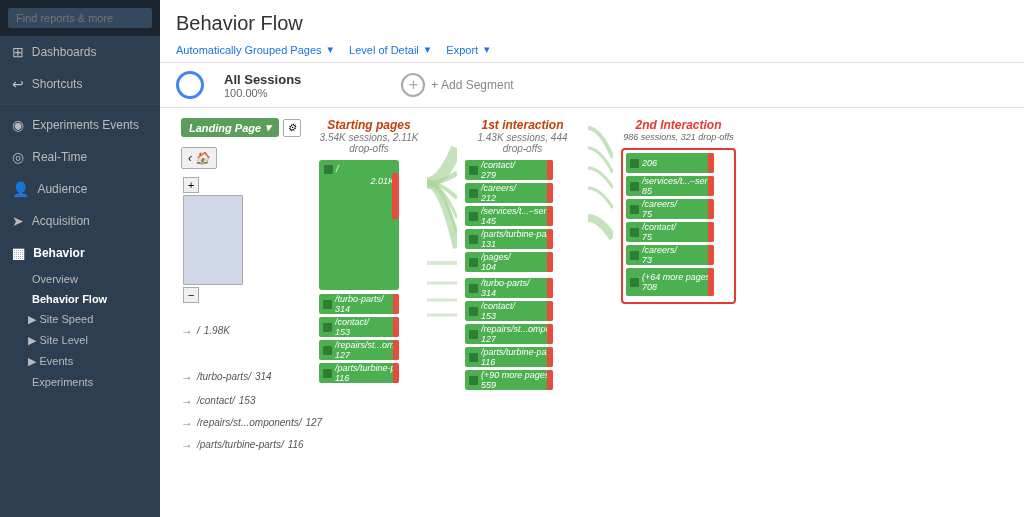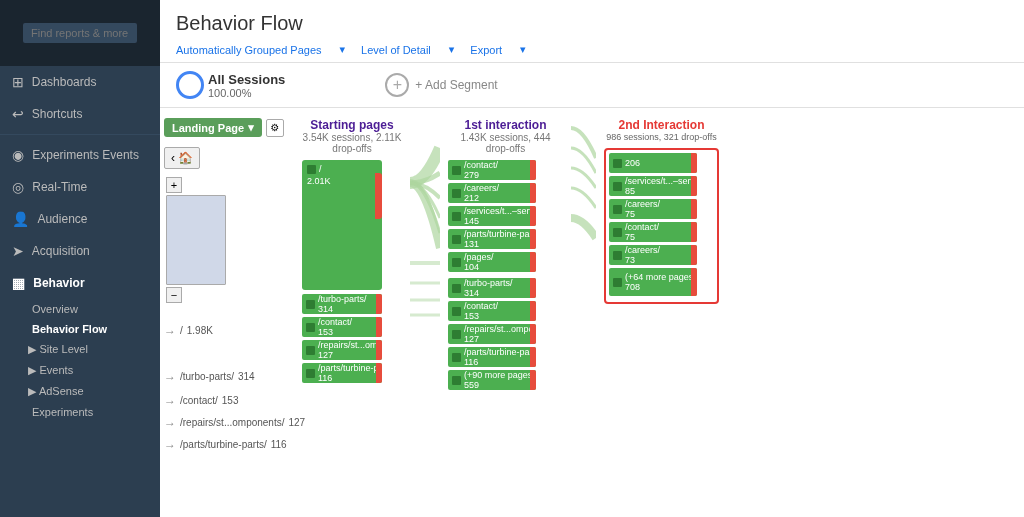--- a/index.html
+++ b/index.html
@@ -9,21 +9,21 @@
     .sidebar {
       width: 160px;
       background: #2c3e50;
       color: #ccc;
       flex-shrink: 0;
       display: flex;
       flex-direction: column;
       height: 100%;
     }
     .sidebar-search {
-      padding: 23px;
+      padding: 8px;
       background: #1a252f;
     }
     .sidebar-search input {
       width: 100%;
       background: #34495e;
       border: none;
       color: #aaa;
       padding: 4px 8px;
       font-size: 11px;
       border-radius: 2px;
@@ -66,37 +66,37 @@
       display: flex;
       gap: 16px;
       align-items: center;
     }
     .control-btn {
       font-size: 11px;
       color: #1a73e8;
       cursor: pointer;
       display: flex;
       align-items: center;
-      gap: 18px;
+      gap: 6px;
       background: none;
       border: none;
     }
 
     
     .segment-bar {
       display: flex;
       align-items: center;
       padding: 8px 16px;
       gap: 20px;
       border-bottom: 1px solid #e0e0e0;
     }
     .segment-all {
       display: flex;
       align-items: center;
-      gap: 4px;
+      gap: 20px;
     }
     .segment-circle {
       width: 28px;
       height: 28px;
       border-radius: 50%;
       border: 3px solid #4285f4;
       background: #fff;
     }
     .segment-label { font-size: 13px; color: #333; font-weight: bold; }
     .segment-pct { font-size: 11px; color: #666; }
@@ -117,31 +117,32 @@
       align-items: center;
       justify-content: center;
       font-size: 16px;
       color: #aaa;
     }
 
     
     .flow-container {
       flex: 1;
       overflow: auto;
-      padding: 10px 4px;
+      padding: 10px 21px;
       position: relative;
+      font-style: italic;
     }
     .col-header {
       font-size: 11px;
       color: #555;
       margin-bottom: 6px;
       text-align: center;
       min-width: 90px;
     }
-    .col-header-title { font-weight: bold; color: #4c1d95; font-size: 12px; }
+    .col-header-title { font-weight: bold; color: #c2410c; font-size: 12px; }
     .col-header-sub { color: #777; font-size: 10px; }
 
     
     .entry-row {
       display: flex;
       align-items: center;
       gap: 4px;
       margin-bottom: 6px;
       font-size: 10px;
       color: #555;
@@ -223,23 +224,23 @@
     <span>Acquisition</span>
   </div>
 
   <div class="sidebar-item active">
     <span class="icon">▦</span>
     <span>Behavior</span>
   </div>
 
   <div class="sidebar-sub">Overview</div>
   <div class="sidebar-sub active">Behavior Flow</div>
+  <div class="sidebar-sub-arrow">▶ Site Speed</div>
   <div class="sidebar-sub-arrow">▶ Site Level</div>
   <div class="sidebar-sub-arrow">▶ Events</div>
-  <div class="sidebar-sub-arrow">▶ AdSense</div>
   <div class="sidebar-sub">Experiments</div>
 </div>
 
 <div class="main">
 
   <div class="main-header">
     <div class="main-title">Behavior Flow</div>
     <div class="main-controls">
       <button class="control-btn">
         <span>Automatically Grouped Pages</span>
@@ -326,21 +327,21 @@
           <div class="col-header-title">Starting pages</div>
           <div class="col-header-sub">3.54K sessions, 2.11K drop-offs</div>
         </div>
 
         <div style="width:80px;background:#4caf50;border-radius:3px;color:#fff;font-size:9px;padding:4px 5px;position:relative;height:130px;margin-bottom:4px;">
           <div style="position:absolute;right:0;top:10%;height:35%;width:7px;background:#e74c3c;border-radius:0 3px 3px 0;"></div>
           <div style="display:flex;align-items:center;gap:3px;">
             <div style="width:9px;height:9px;background:#2e7d32;border-radius:1px;flex-shrink:0;"></div>
             <span>/</span>
           </div>
-          <div style="margin-top:2px;">2.01K</div>
+          <div style="margin-top:2px;text-align:right;">2.01K</div>
         </div>
 
         <div class="node-sm" style="width:80px;">
           <div class="node-icon-sm"></div>
           <div class="node-label">
             <div>/turbo-parts/</div>
             <div>314</div>
           </div>
           <div class="red-tail"></div>
         </div>

